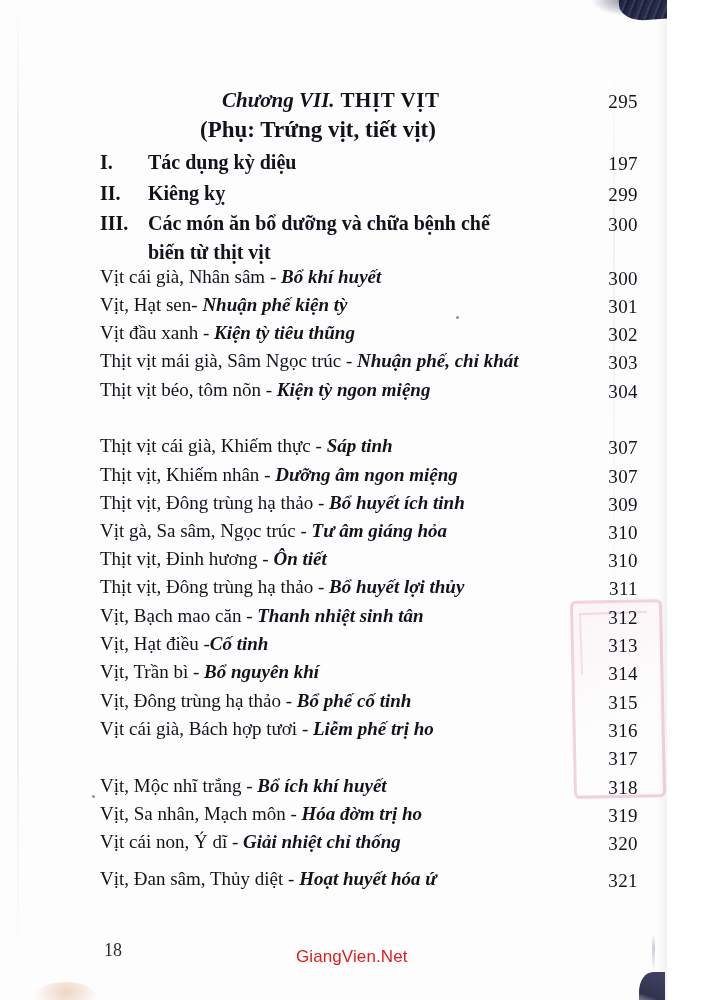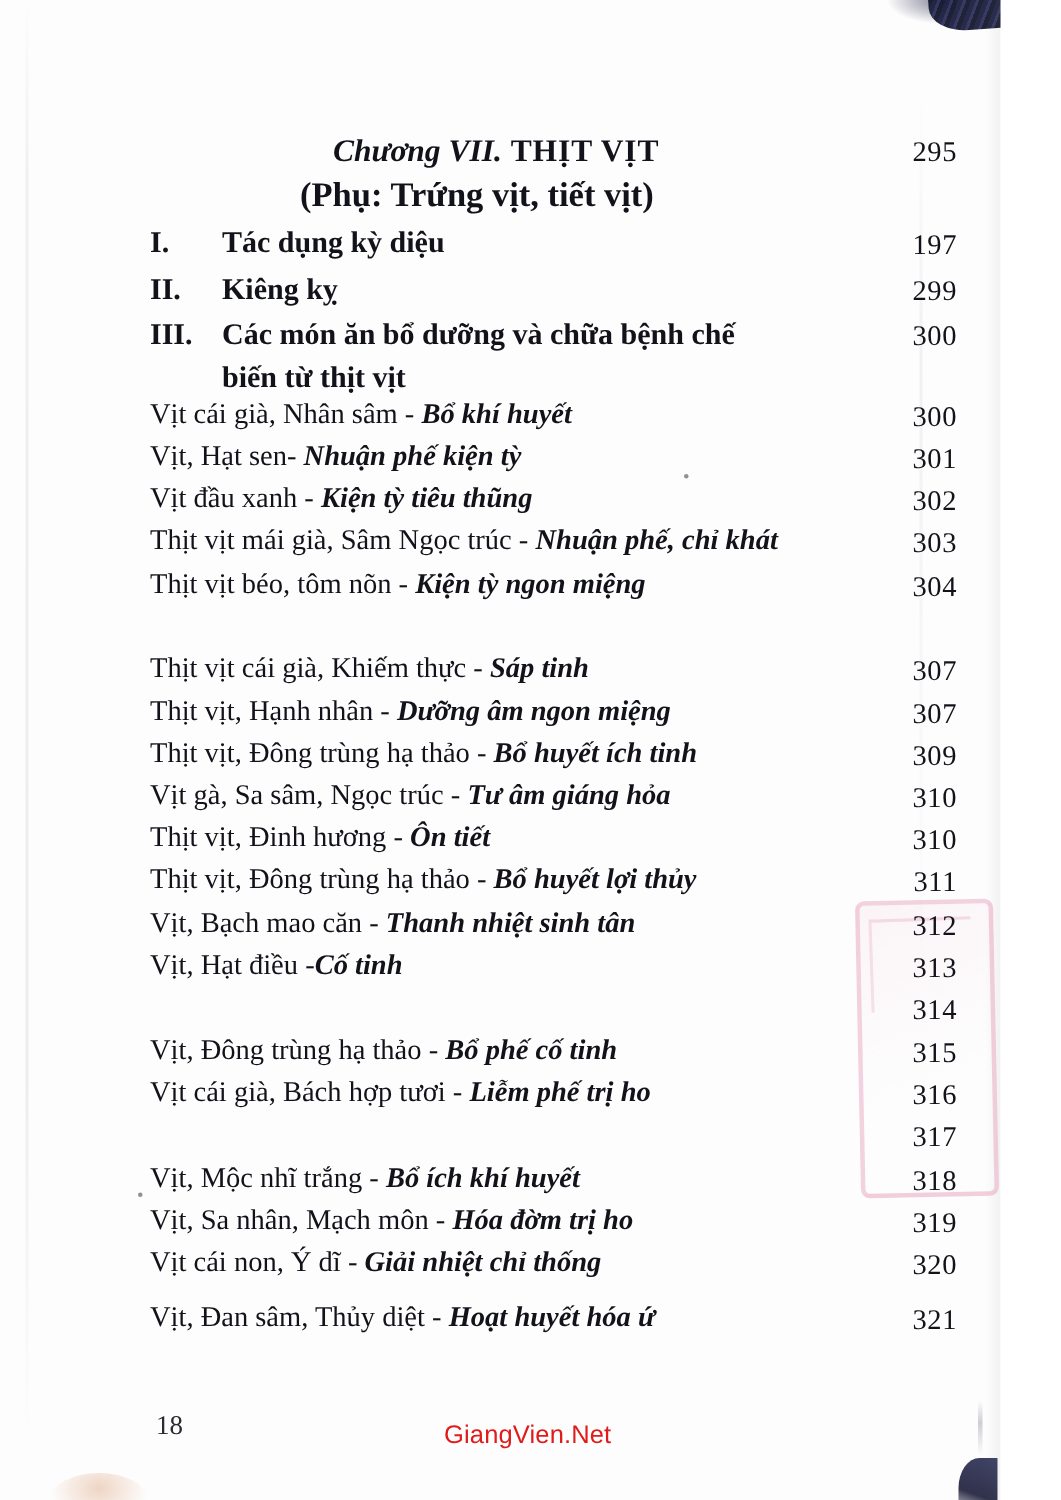--- a/index.html
+++ b/index.html
@@ -277,21 +277,21 @@
       <span class="num-col" style="top:2px">304</span>
     </div>
 
 
     <div class="row" style="top:435px">
       <span class="entry-text"><span>Thịt vịt cái già, Khiếm thực</span><span class="sep"> </span><span class="sep">-</span><span class="sep"> </span><span class="ital">Sáp tinh</span></span>
       <span class="num-col" style="top:2px">307</span>
     </div>
 
     <div class="row" style="top:464px">
-      <span class="entry-text"><span>Thịt vịt, Hạnh nhân</span><span class="sep"> </span><span class="sep">-</span><span class="sep"> </span><span class="ital">Dưỡng âm ngon miệng</span></span>
+      <span class="entry-text"><span>Thịt vịt, Khiếm nhân</span><span class="sep"> </span><span class="sep">-</span><span class="sep"> </span><span class="ital">Dưỡng âm ngon miệng</span></span>
       <span class="num-col" style="top:2px">307</span>
     </div>
 
     <div class="row" style="top:492px">
       <span class="entry-text"><span>Thịt vịt, Đông trùng hạ thảo</span><span class="sep"> </span><span class="sep">-</span><span class="sep"> </span><span class="ital">Bổ huyết ích tinh</span></span>
       <span class="num-col" style="top:2px">309</span>
     </div>
 
     <div class="row" style="top:520px">
       <span class="entry-text"><span>Vịt gà, Sa sâm, Ngọc trúc</span><span class="sep"> </span><span class="sep">-</span><span class="sep"> </span><span class="ital">Tư âm giáng hỏa</span></span>
@@ -312,20 +312,21 @@
       <span class="entry-text"><span>Vịt, Bạch mao căn</span><span class="sep"> </span><span class="sep">-</span><span class="sep"> </span><span class="ital">Thanh nhiệt sinh tân</span></span>
       <span class="num-col" style="top:2px">312</span>
     </div>
 
     <div class="row" style="top:633px">
       <span class="entry-text"><span>Vịt, Hạt điều </span><span class="sep">-</span><span class="ital">Cố tinh</span></span>
       <span class="num-col" style="top:2px">313</span>
     </div>
 
     <div class="row" style="top:661px">
+      <span class="entry-text"><span>Vịt, Trần bì</span><span class="sep"> </span><span class="sep">-</span><span class="sep"> </span><span class="ital">Bổ nguyên khí</span></span>
       <span class="num-col" style="top:2px">314</span>
     </div>
 
     <div class="row" style="top:690px">
       <span class="entry-text"><span>Vịt, Đông trùng hạ thảo</span><span class="sep"> </span><span class="sep">-</span><span class="sep"> </span><span class="ital">Bổ phế cố tinh</span></span>
       <span class="num-col" style="top:2px">315</span>
     </div>
 
     <div class="row" style="top:718px">
       <span class="entry-text"><span>Vịt cái già, Bách hợp tươi</span><span class="sep"> </span><span class="sep">-</span><span class="sep"> </span><span class="ital">Liễm phế trị ho</span></span>

